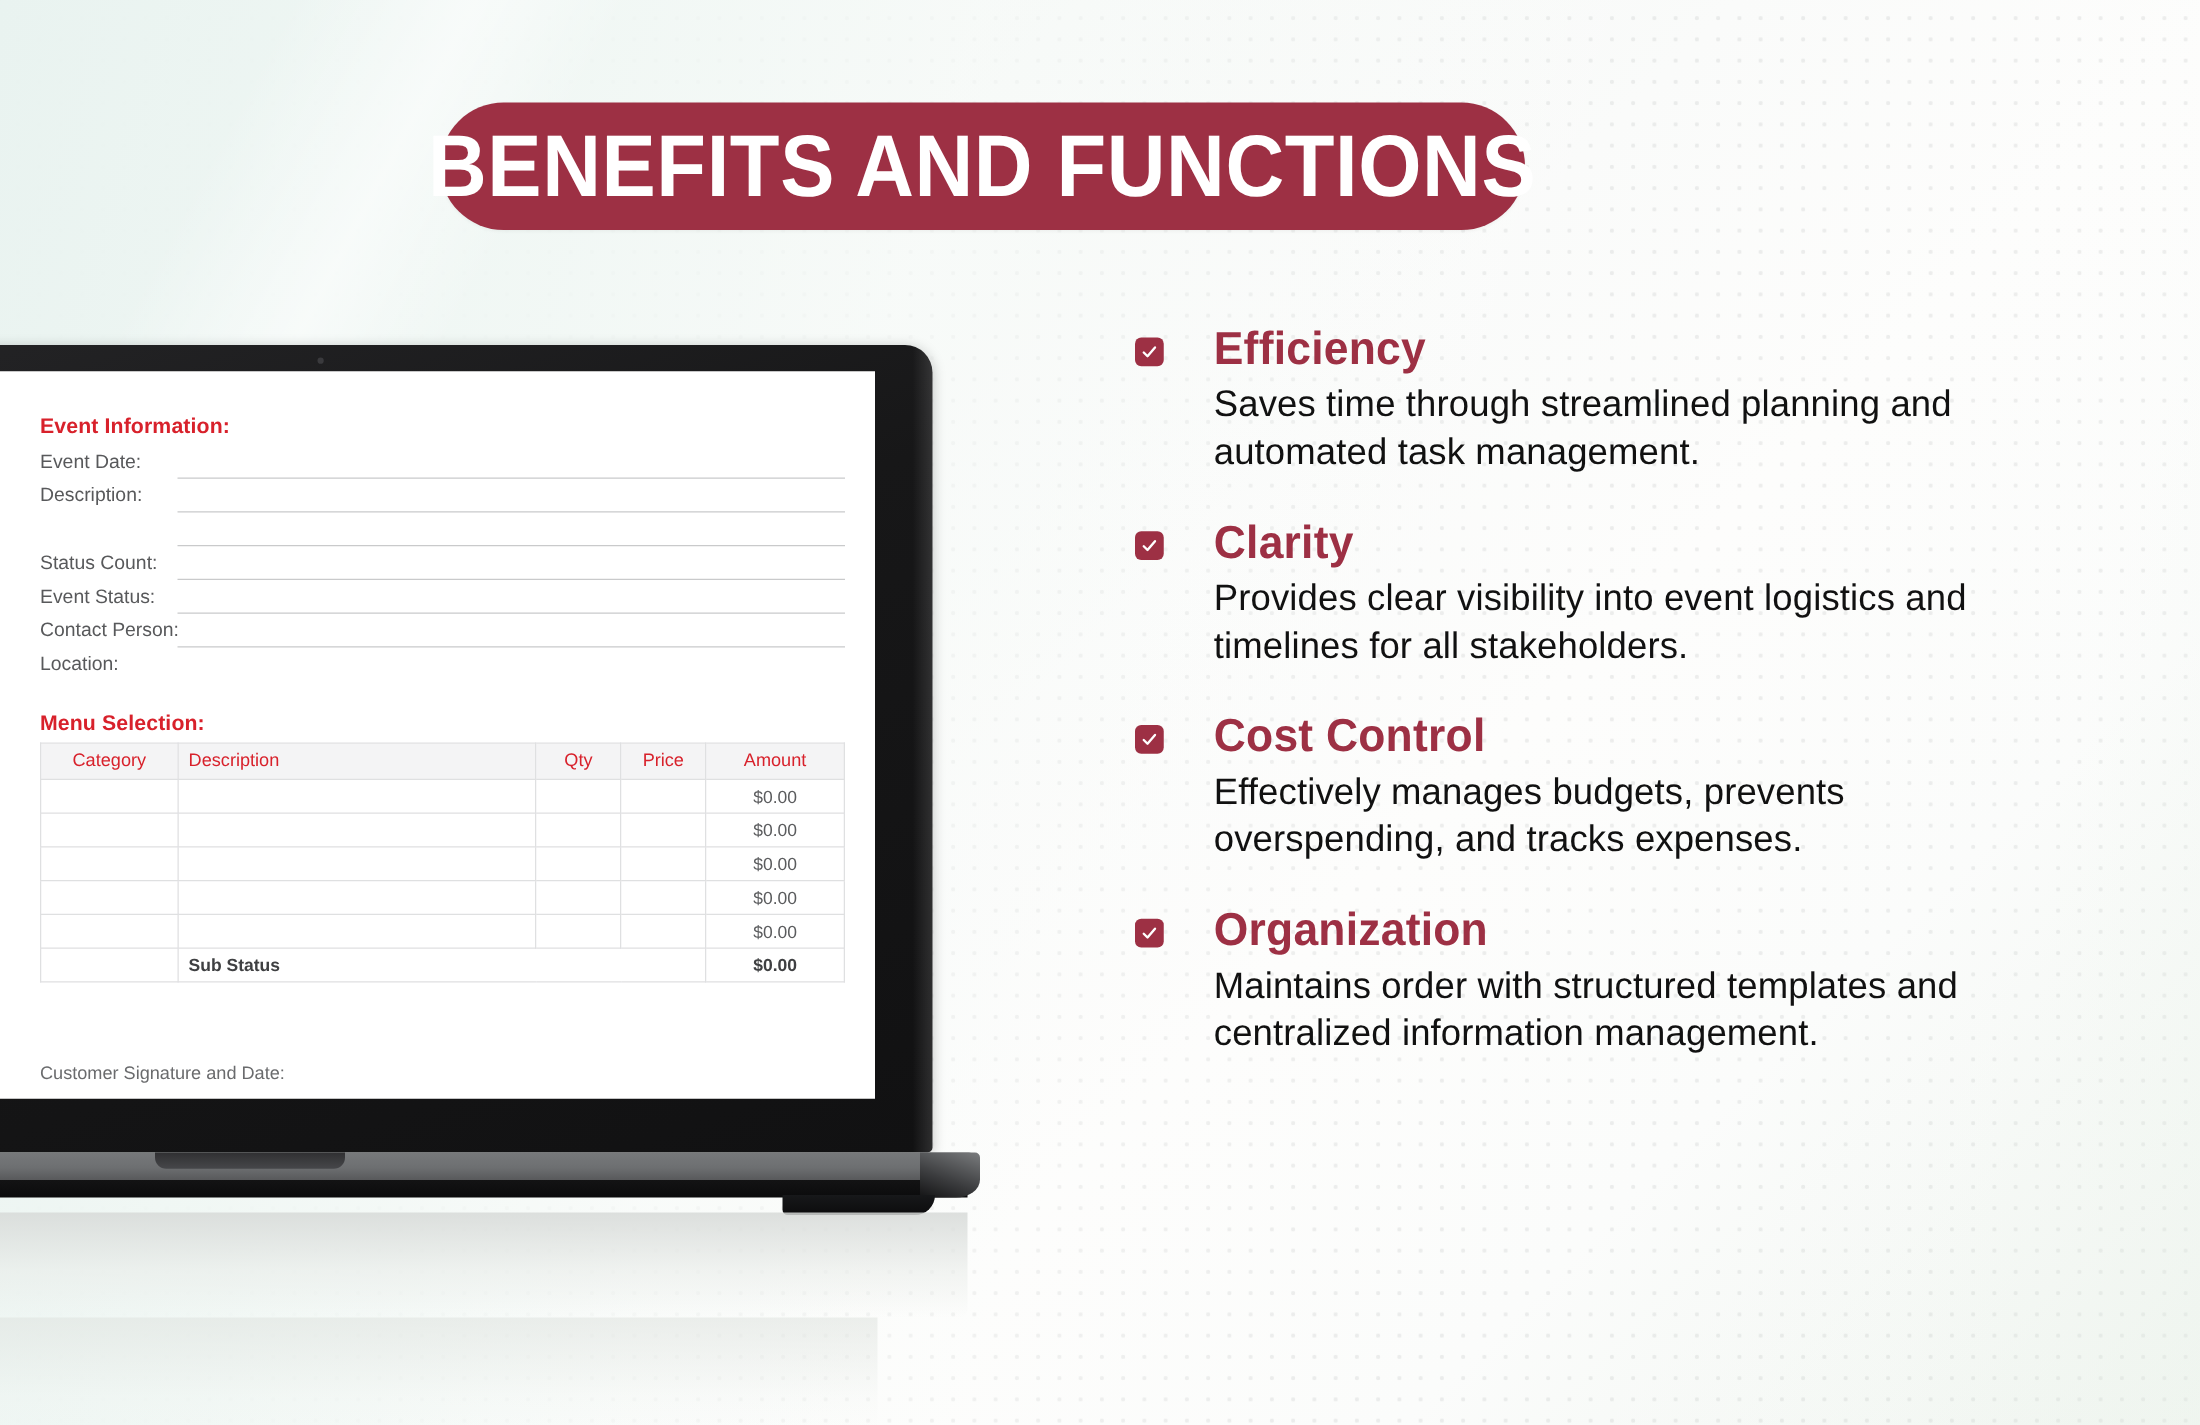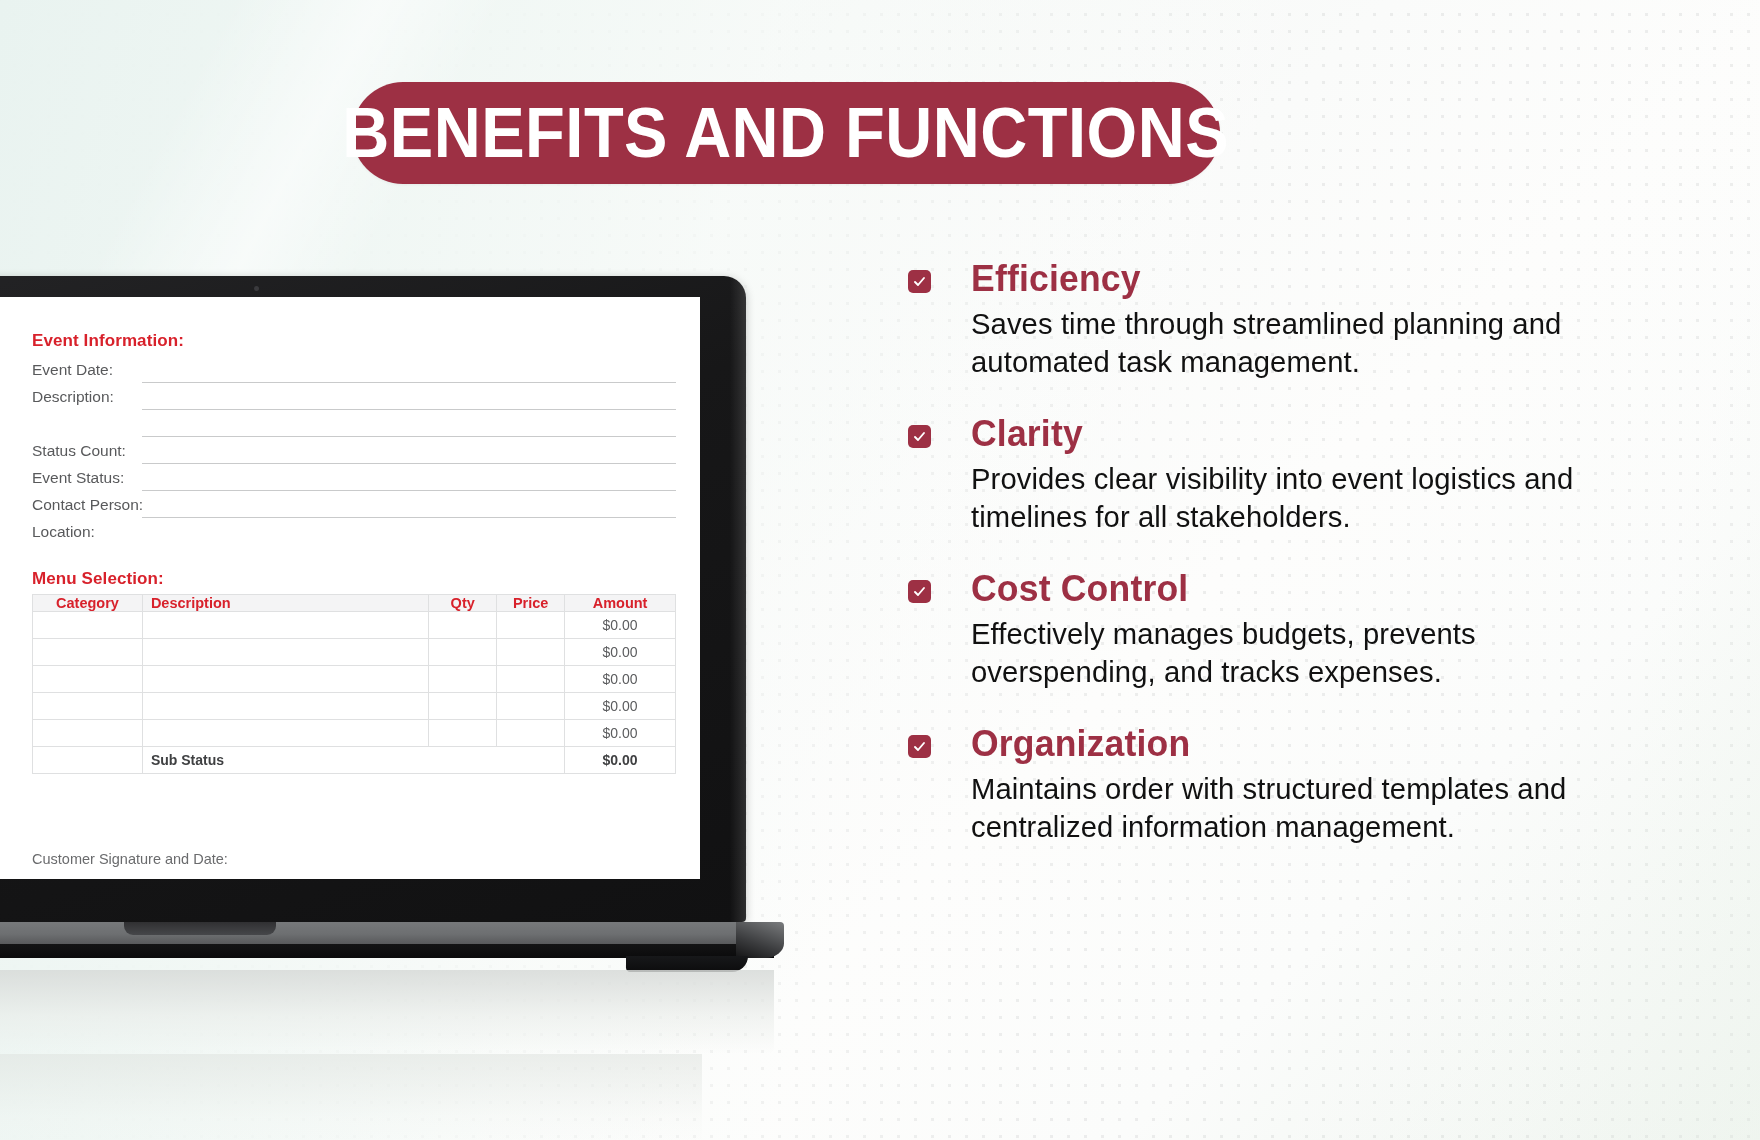--- a/index.html
+++ b/index.html
@@ -225,24 +225,24 @@
     font-size: 14px;
   }
   #tbl th, #tbl td {
     border: 1px solid #dfe0e1;
     height: 27px;
     padding: 0 8px;
   }
   #tbl thead th {
     background: #f4f4f5;
     color: #d8212b;
-    font-weight: bold;
+    font-weight: normal;
     font-size: 14.5px;
     text-align: left;
-    height: 17px;
+    height: 29px;
   }
   #tbl thead th.c-cat { text-align: center; width: 110px; }
   #tbl thead th.c-desc { width: 287px; }
   #tbl thead th.c-qty { text-align: center; width: 68px; }
   #tbl thead th.c-price { text-align: center; width: 68px; }
   #tbl thead th.c-amt { text-align: center; width: 111px; }
   td.amt {
     text-align: center;
     color: #5b5c5e;
   }

